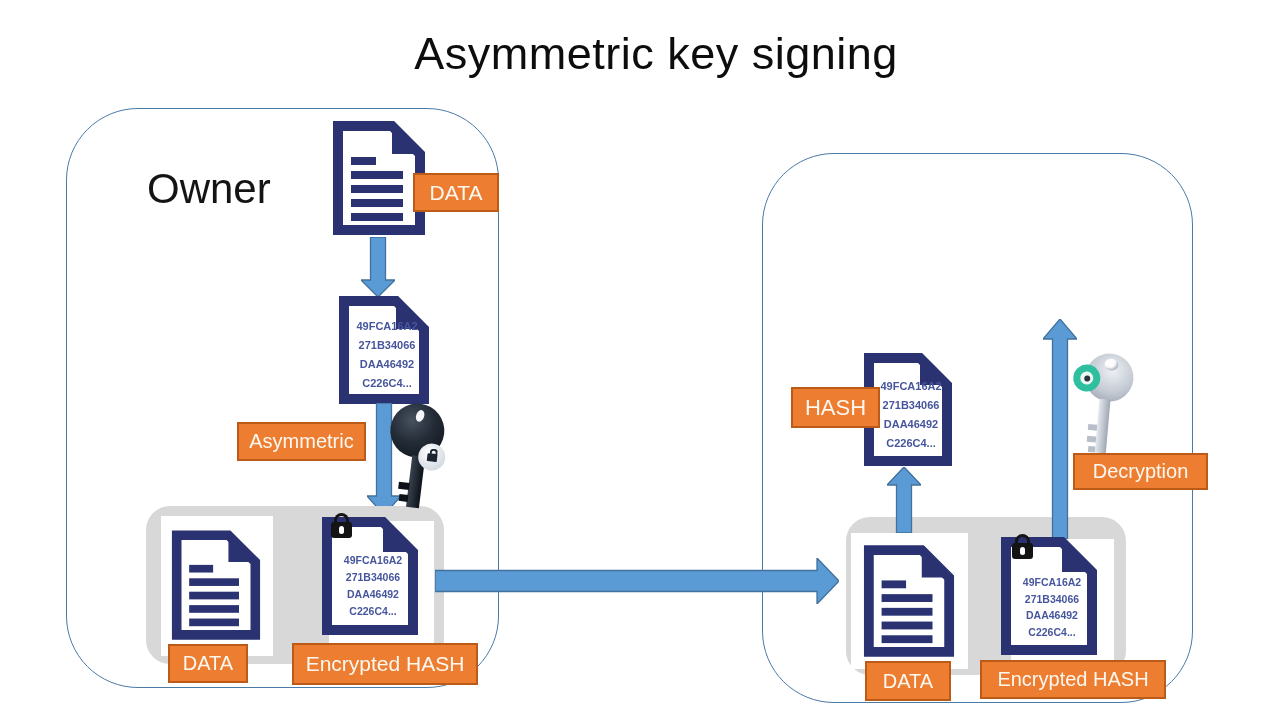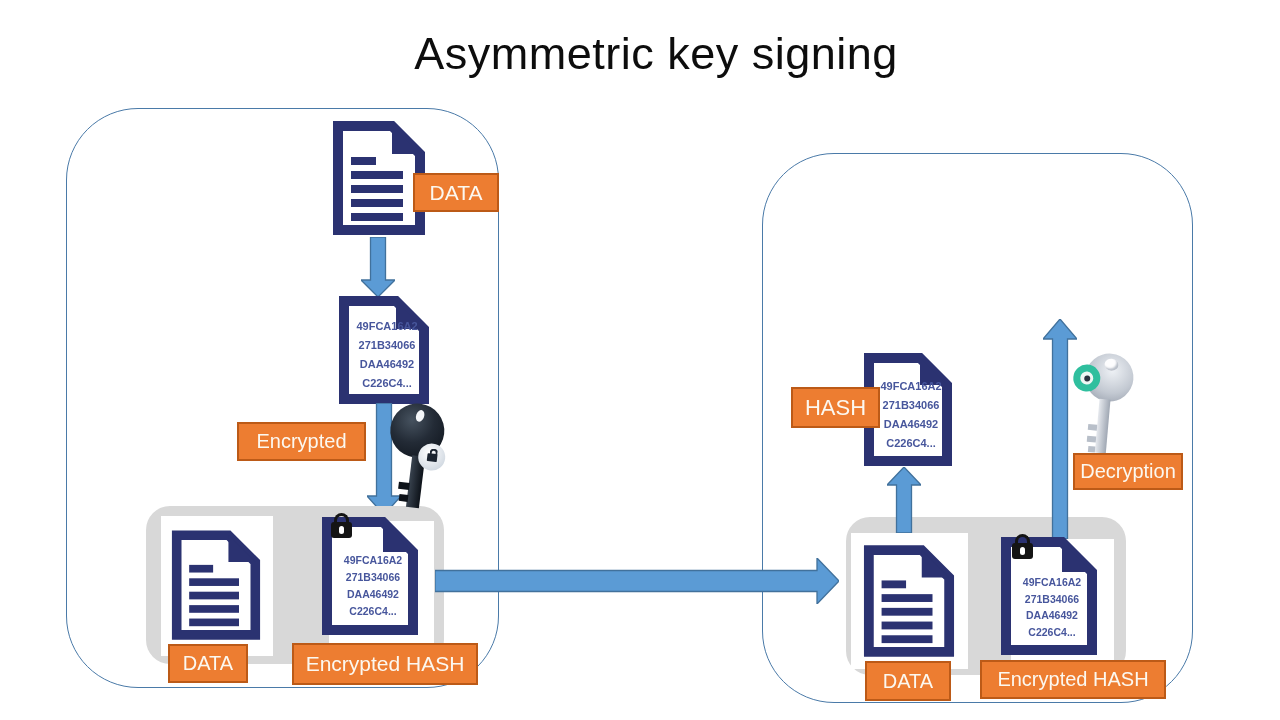--- a/index.html
+++ b/index.html
@@ -95,41 +95,42 @@
   #badge-enchash-left{left:225px;top:534px;width:186px;height:42px;font-size:21px;}
 
   #transfer-arrow{left:435px;top:558px;}
 
   #badge-hash{left:28px;top:233px;width:89px;height:41px;font-size:22px;}
   #hash-doc-2{left:99px;top:197px;width:92px;height:117px;}
   #hash-doc-2 .hashlines{top:30px;gap:8px;font-size:11px;}
   #arrow-up-a{left:124px;top:313px;}
   #arrow-up-b{left:280px;top:165px;}
   #key-public{left:308px;top:199px;}
-  #badge-decryption{left:310px;top:299px;width:110px;height:37px;}
+  #badge-decryption{left:310px;top:299px;width:135px;height:37px;}
   #bundle-right{left:83px;top:363px;width:280px;height:158px;}
   #card-data-right{left:88px;top:379px;width:117px;height:136px;}
   #doc-data-right{left:11px;top:9px;width:94px;height:118px;}
   #enc-doc-right{left:236px;top:381px;width:115px;height:128px;}
   #enc-doc-right .card{left:12px;top:4px;width:103px;height:124px;}
   #enc-doc-right .doc{left:0;top:0;width:100px;height:122px;}
   #enc-doc-right .lock{left:13px;top:8px;}
   #enc-doc-right .hashlines{top:42px;gap:6px;font-size:10.5px;}
   #badge-data-right{left:102px;top:507px;width:86px;height:40px;}
   #badge-enchash-right{left:217px;top:506px;width:186px;height:39px;}
 </style>
 </head>
 <body>
 
 <div class="canvas">
 
   <div class="title">Asymmetric key signing</div>
 
   <div class="panel" id="owner-panel">
 
+    <div class="owner-label">Owner</div>
 
     <div class="doc" id="doc-data-top">
       <svg viewBox="0 0 96 118">
         <path d="M7 7 H61 L89 35 V111 H7 Z" fill="#ffffff" stroke="#2b3271" stroke-width="10"></path>
         <path d="M61 7 L89 35 L61 35 Z" fill="#2b3271"></path>
         <rect x="20" y="38" width="25" height="8" fill="#2b3271"></rect>
         <rect x="20" y="52" width="52" height="8" fill="#2b3271"></rect>
         <rect x="20" y="66" width="52" height="8" fill="#2b3271"></rect>
         <rect x="20" y="80" width="52" height="8" fill="#2b3271"></rect>
         <rect x="20" y="94" width="52" height="8" fill="#2b3271"></rect>
@@ -147,21 +148,21 @@
         <path d="M59 7 L87 35 L59 35 Z" fill="#2b3271"></path>
       </svg>
       <div class="hashlines">
         <span>49FCA16A2</span>
         <span>271B34066</span>
         <span>DAA46492</span>
         <span>C226C4...</span>
       </div>
     </div>
 
-    <div class="badge" id="badge-encryption">Encrypted</div>
+    <div class="badge" id="badge-encryption">Asymmetric</div>
 
     <svg class="abs" id="arrow-2" width="34" height="112">
       <polygon points="9.5,0 24.5,0 24.5,93 34,93 17,112 0,93 9.5,93" fill="#5B9BD5" stroke="#41719C" stroke-width="1.3"></polygon>
     </svg>
 
     <div class="bundle" id="bundle-left"></div>
 
     <div class="card" id="card-data-left">
       <div class="doc" id="doc-data-left">
         <svg viewBox="0 0 96 118">

